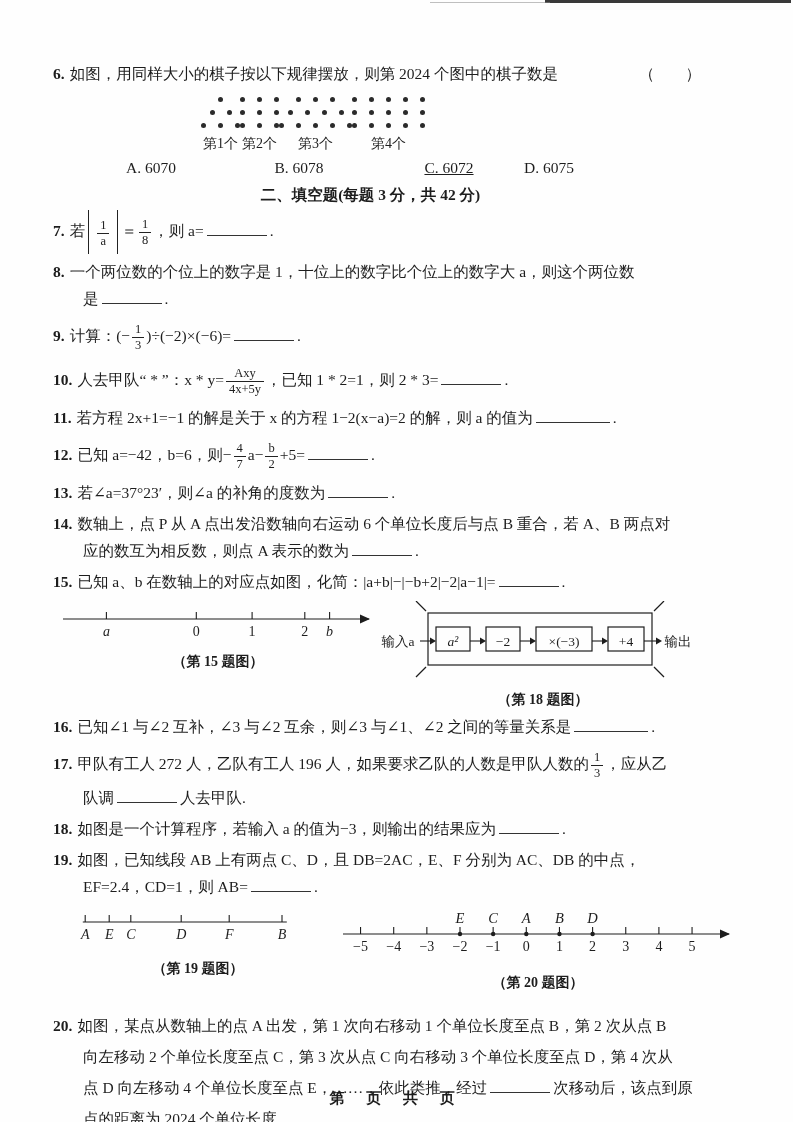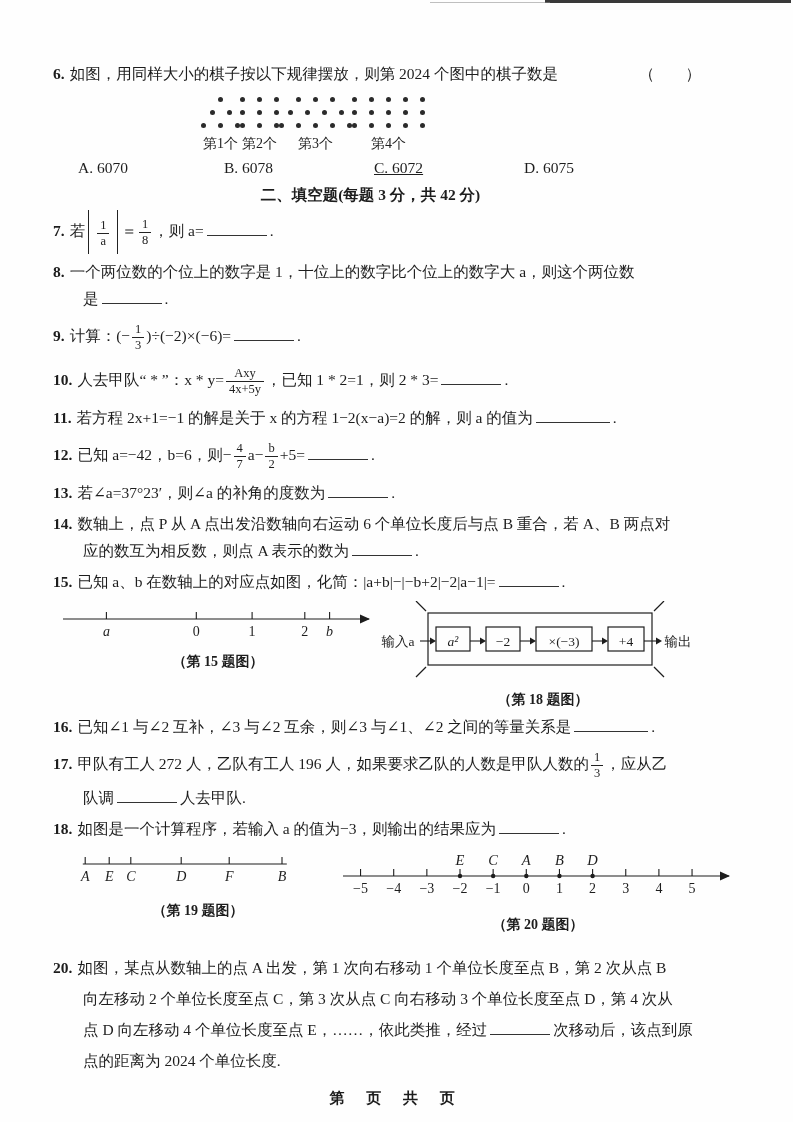--- a/index.html
+++ b/index.html
@@ -21,21 +21,21 @@
   .babs{display:inline-block;border-left:1.2px solid #222;border-right:1.2px solid #222;
         padding:2px 6px;vertical-align:middle;margin:0 3px;}
   .q6row{display:flex;}
   .q6row .bracket{margin-left:auto;margin-right:12px;}
   .dotsrow{display:flex;align-items:flex-end;margin:10px 0 4px 148px;}
   .dotgroup{text-align:center;}
   .dotrows{display:flex;flex-direction:column;align-items:center;gap:8px;margin-bottom:7px;}
   .drow{display:flex;gap:12px;}
   .dot{width:5px;height:5px;border-radius:50%;background:#2b2b2b;}
   .dlabel{font-size:14px;}
-  .opts{display:flex;margin:6px 0 4px 25px;}
+  .opts{display:flex;margin:6px 0 4px 25px;text-align:center;}
   .opts span:nth-child(1){width:146px;}
   .opts span:nth-child(2){width:150px;}
   .opts span:nth-child(3){width:150px;text-decoration:underline;}
   .section{margin:8px 0 4px -25px;font-weight:bold;text-align:center;}
   .q{margin-bottom:4px;}
   .figrow{display:flex;align-items:flex-start;margin:6px 0 4px 0;}
   .fig{text-align:center;}
   .figcap{font-size:14px;margin-top:2px;font-weight:bold;}
   .footer{position:absolute;left:0;right:0;bottom:14px;text-align:center;
           font-size:15px;font-weight:bold;letter-spacing:9px;}
@@ -249,20 +249,24 @@
 
     <div class="q">
       <div class="line tall"><b class="qno">17.</b><span>甲队有工人 272 人，乙队有工人 196 人，如果要求乙队的人数是甲队人数的</span><span class="frac"><span class="num">1</span><span class="den">3</span></span><span>，应从乙</span></div>
       <div class="line indent"><span>队调</span><span class="blank"></span><span>人去甲队.</span></div>
     </div>
 
     <div class="line q">
       <b class="qno">18.</b><span>如图是一个计算程序，若输入 a 的值为−3，则输出的结果应为</span><span class="blank"></span><span>.</span>
     </div>
 
+    <div class="q">
+      <div class="line"><b class="qno">19.</b><span>如图，已知线段 AB 上有两点 C、D，且 DB=2AC，E、F 分别为 AC、DB 的中点，</span></div>
+      <div class="line indent"><span>EF=2.4，CD=1，则 AB=</span><span class="blank"></span><span>.</span></div>
+    </div>
 
     <div class="figrow">
       <div class="fig" style="width:250px;margin-left:25px;">
         <div id="fig19svg"><svg width="240" height="48">
               <line x1="4.8" y1="16" x2="208.8" y2="16" stroke="#1d1d1d" stroke-width="1.2"></line>
               <line x1="7.199999999999999" y1="9" x2="7.199999999999999" y2="16" stroke="#1d1d1d" stroke-width="1.1"></line>
               <text x="7.199999999999999" y="33" font-size="14" text-anchor="middle" fill="#1d1d1d" font-style="italic">A</text>
               <line x1="31.200000000000003" y1="9" x2="31.200000000000003" y2="16" stroke="#1d1d1d" stroke-width="1.1"></line>
               <text x="31.200000000000003" y="33" font-size="14" text-anchor="middle" fill="#1d1d1d" font-style="italic">E</text>
               <line x1="52.8" y1="9" x2="52.8" y2="16" stroke="#1d1d1d" stroke-width="1.1"></line>

